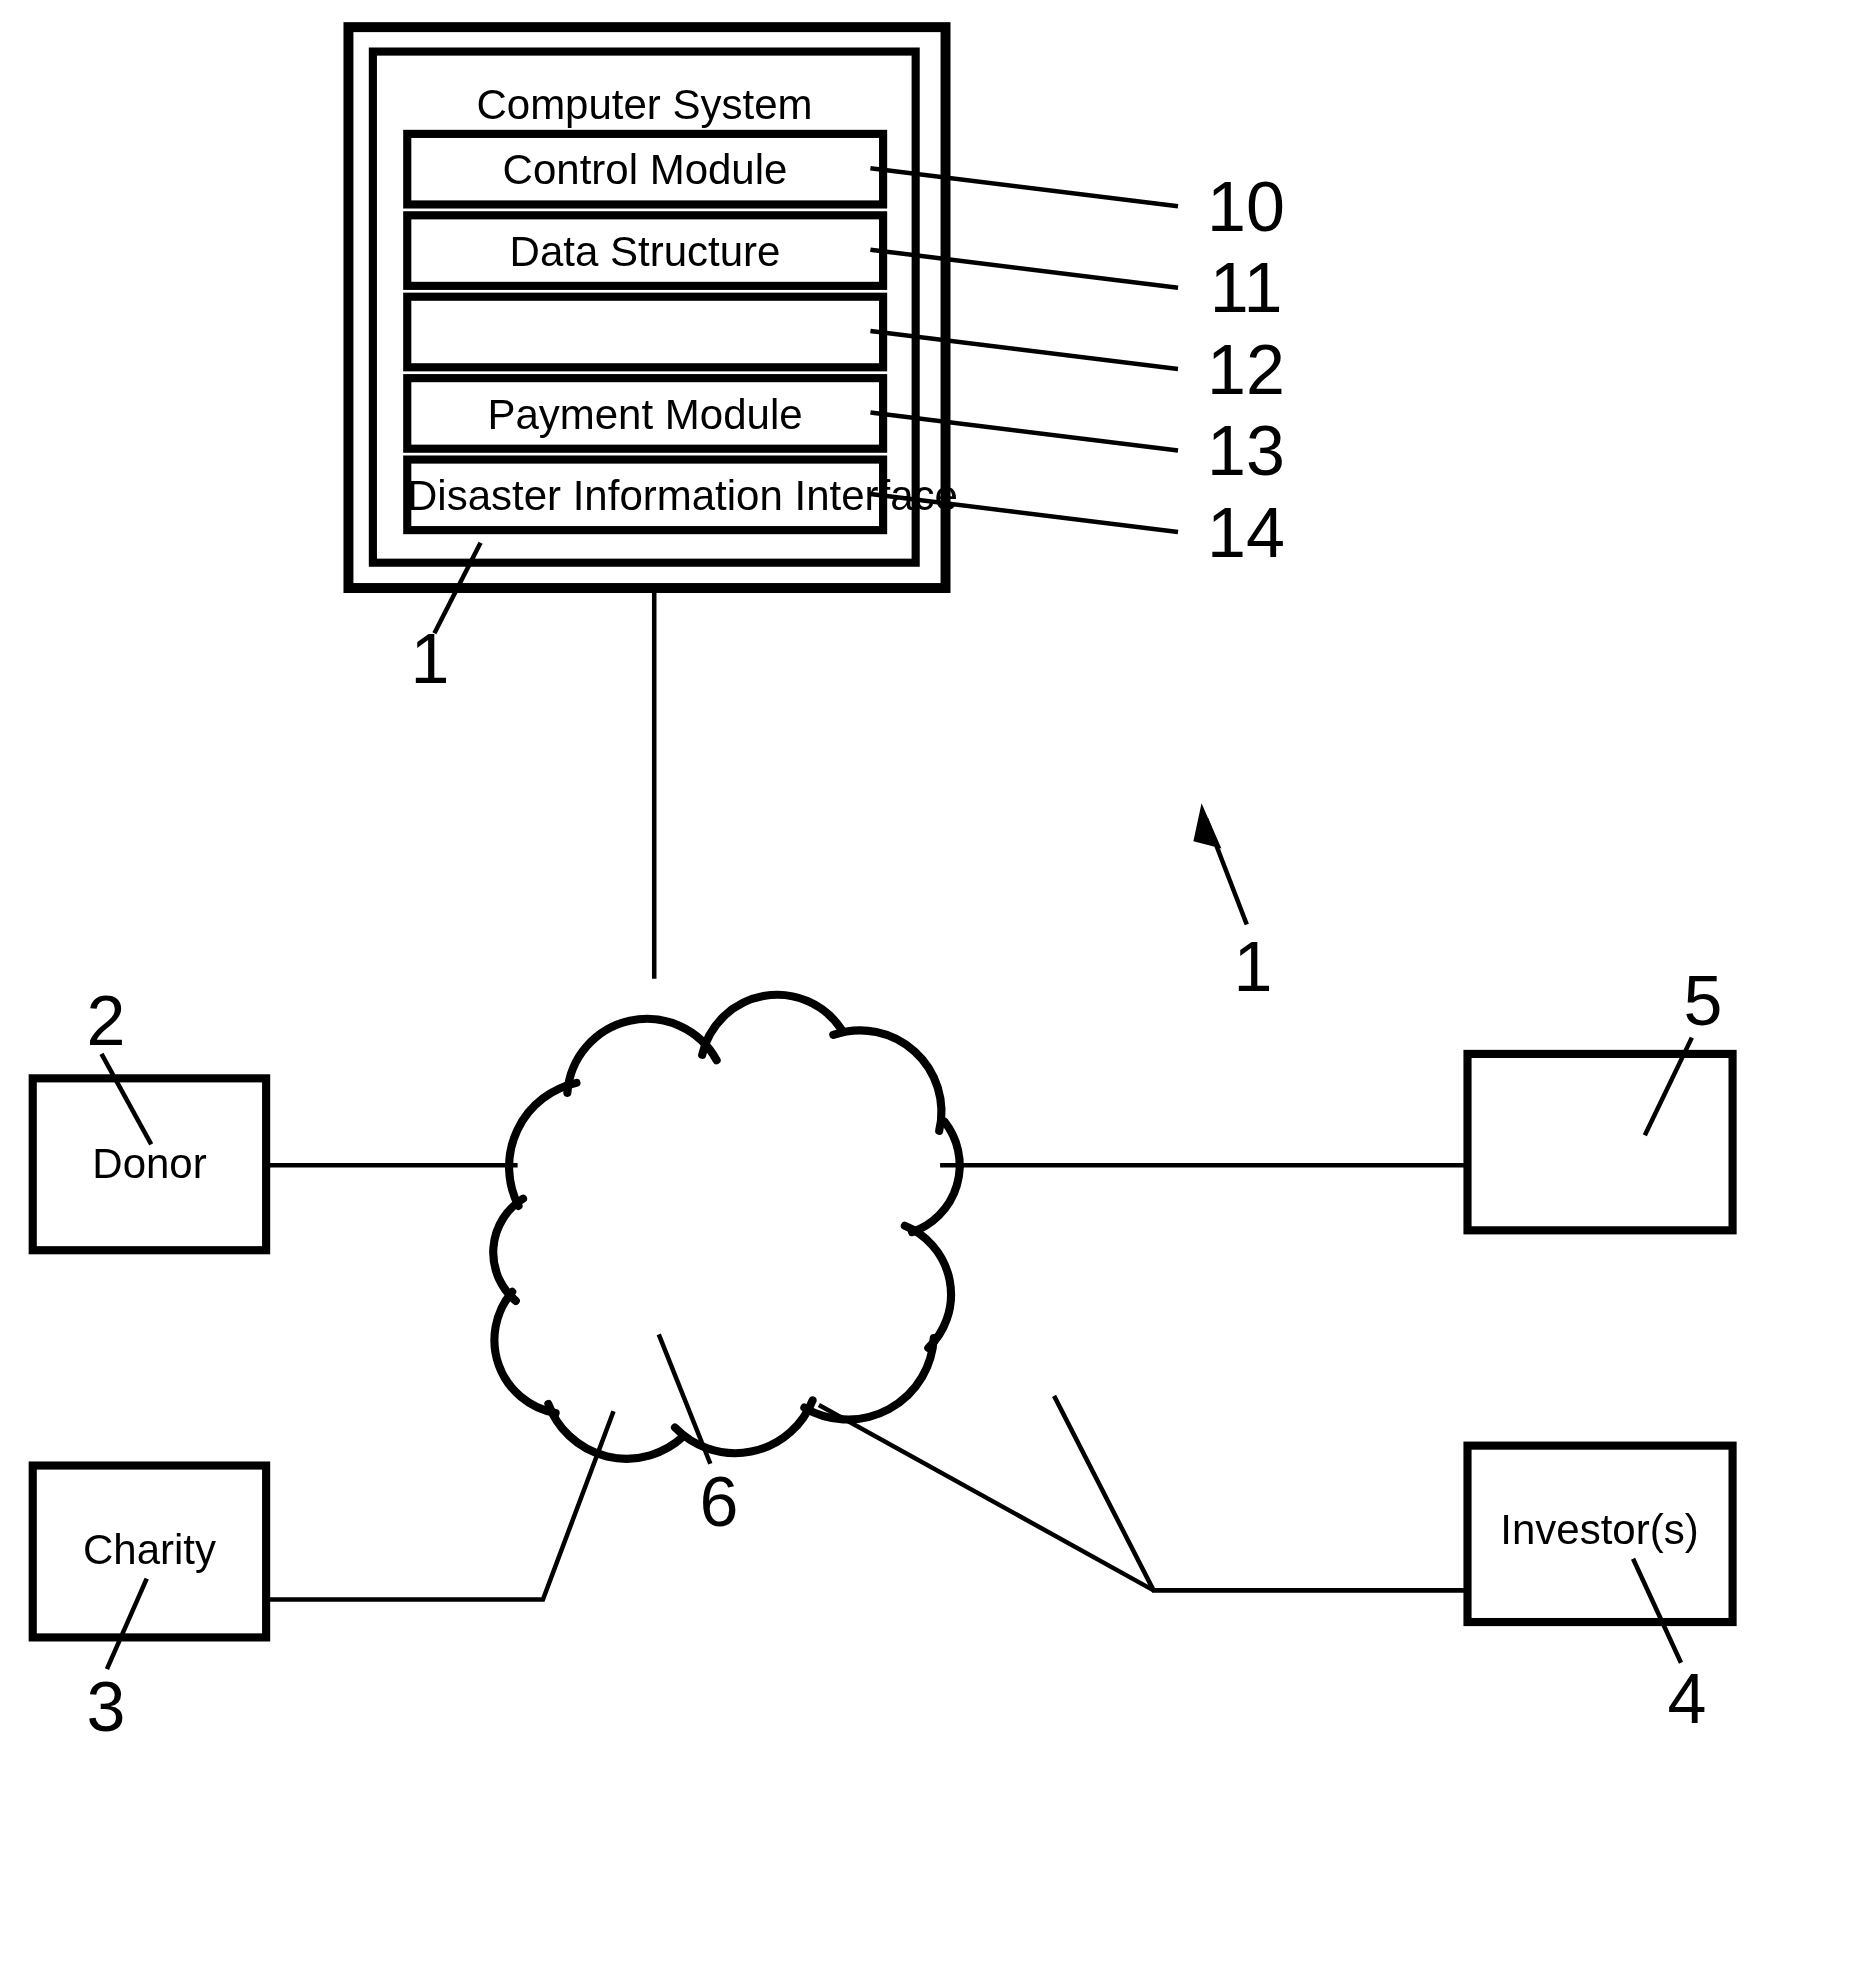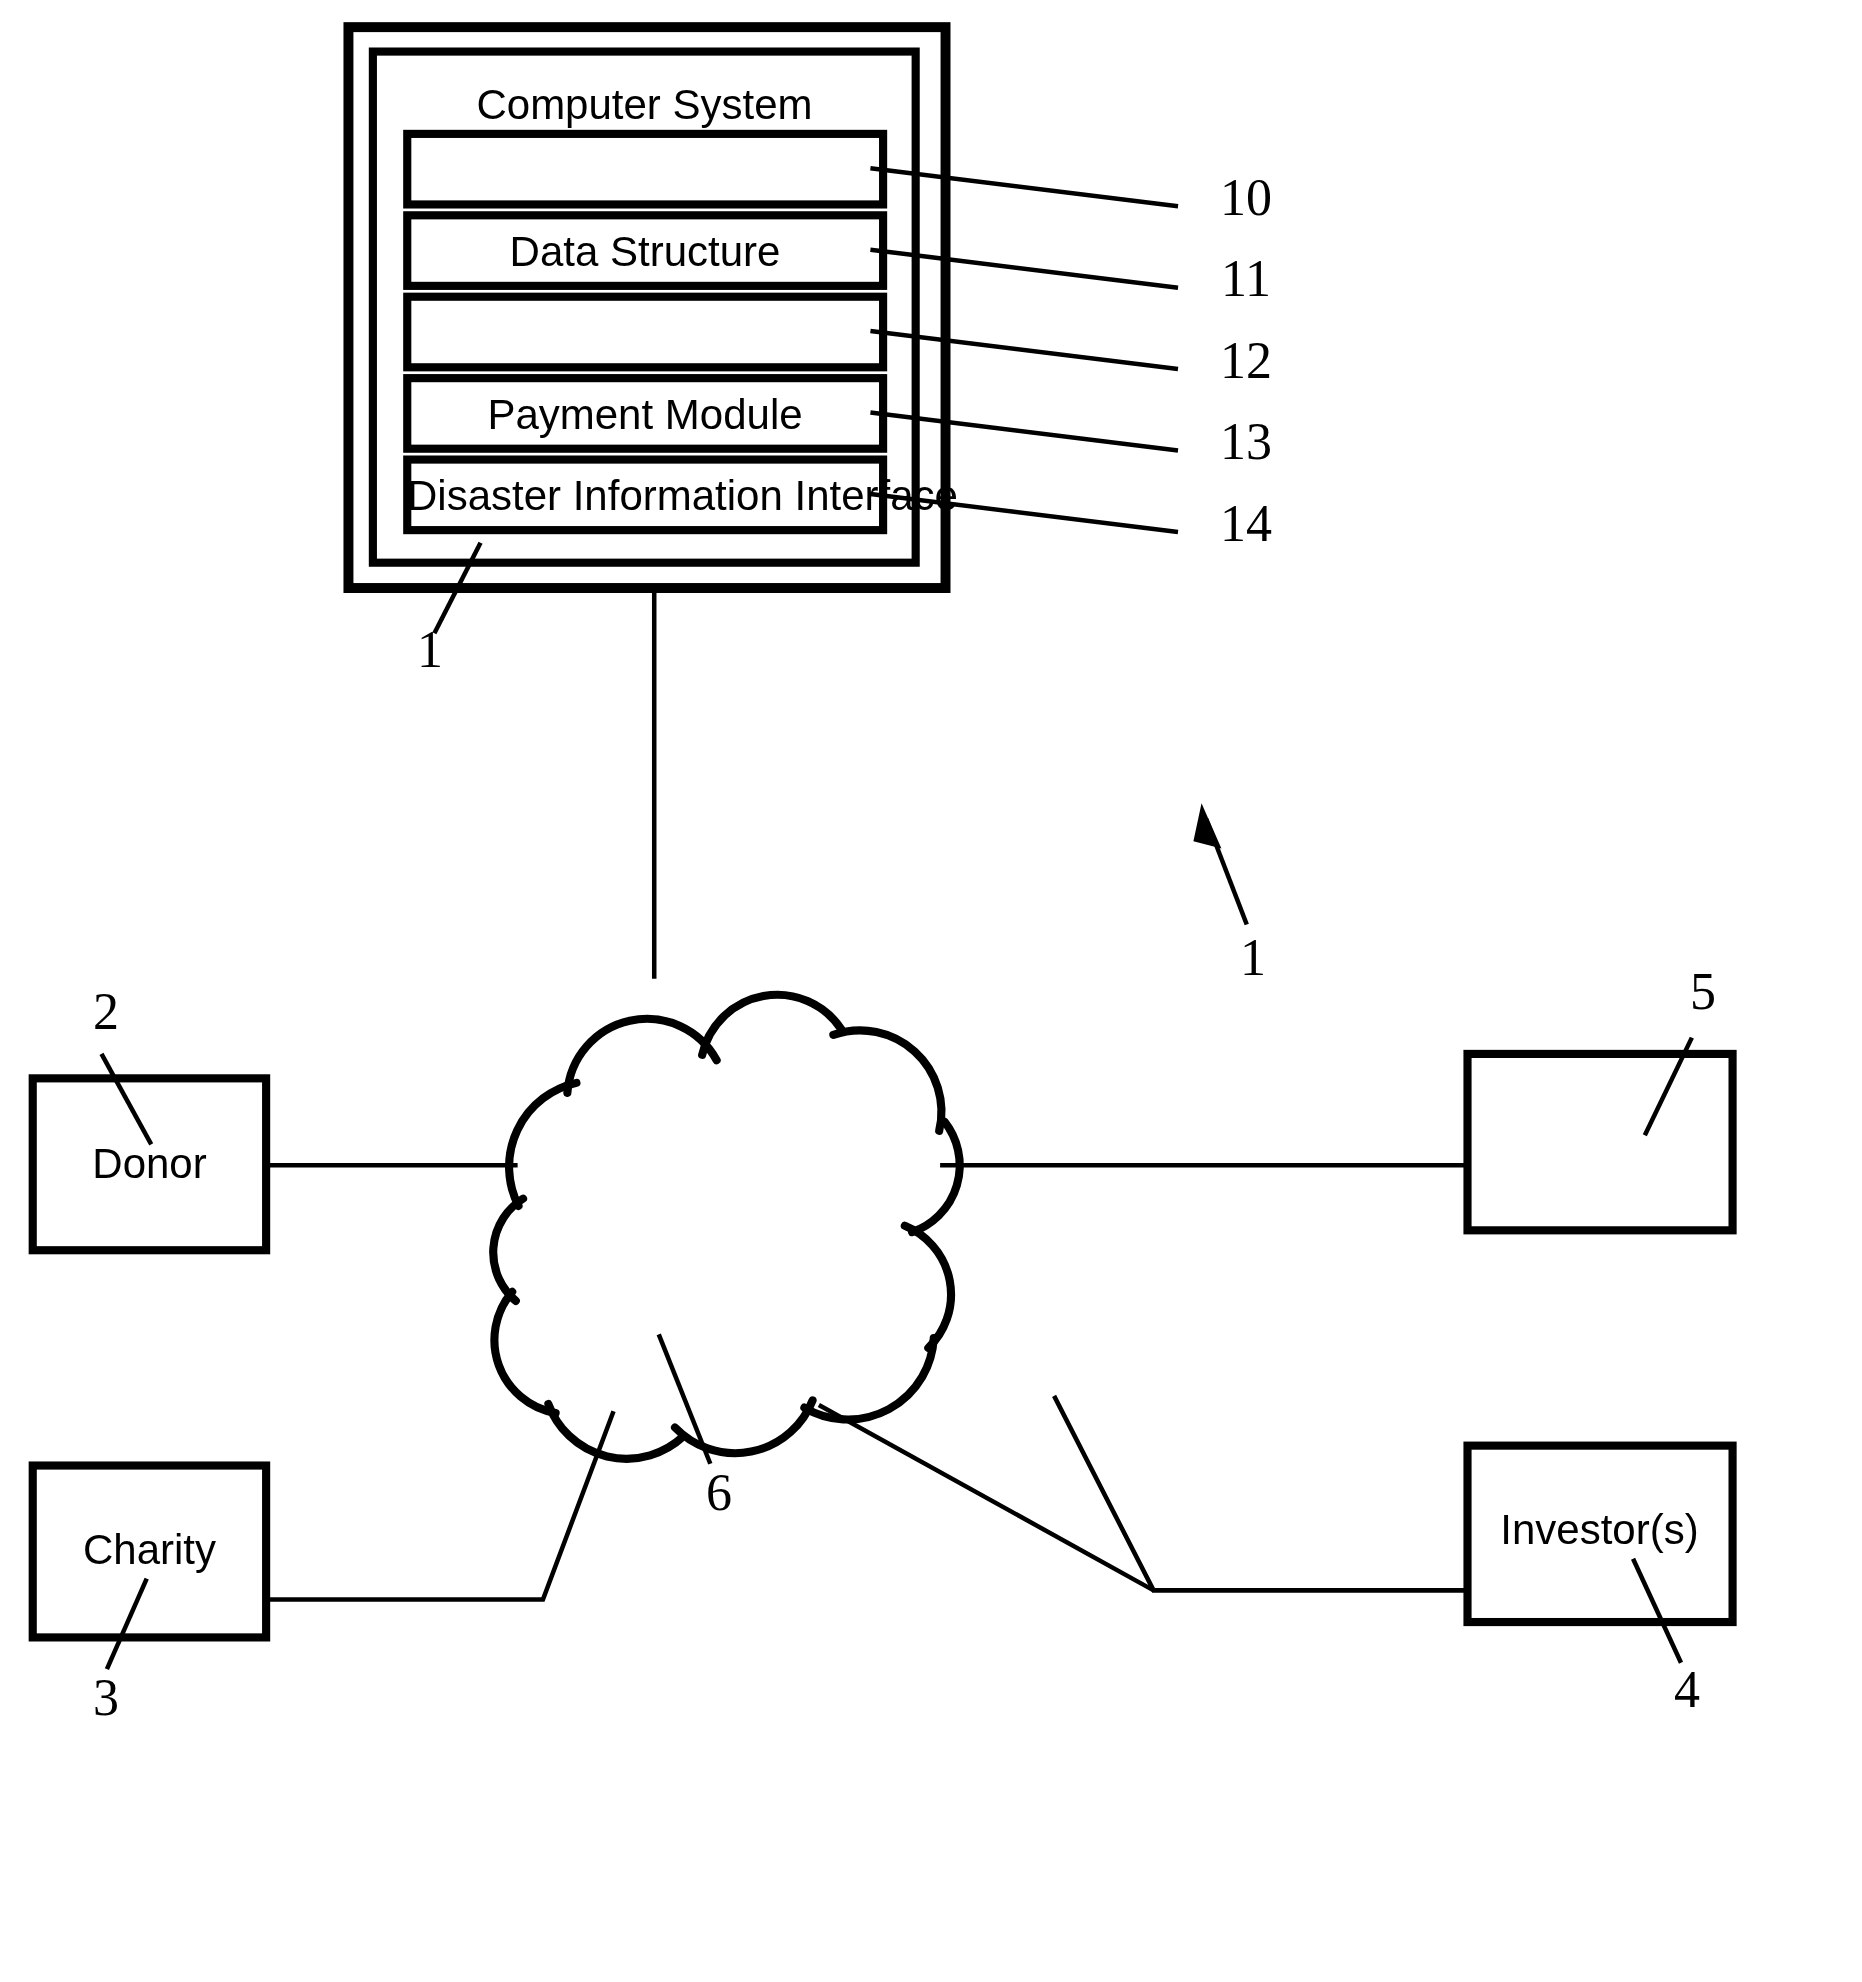--- a/index.html
+++ b/index.html
@@ -36,24 +36,23 @@
   }
   .sys-title {
     font-size: 42px;
     text-align: center;
   }
   .module-text {
     font-size: 42px;
     text-align: center;
   }
   .refnum {
-    font-size: 52px;
+    font-size: 70px;
     font-weight: 400;
     text-align: center;
-    font-family: Liberation Serif, serif;
   }
   .two-line {
     line-height: 1.22;
     text-align: center;
   }
 </style>
 </head>
 <body>
 
 <div id="fig">
@@ -126,20 +125,21 @@
     <rect x="1622" y="1598" width="293" height="195" fill="none" stroke="#000" stroke-width="9"></rect>
     <line x1="1805" y1="1723" x2="1858" y2="1838" stroke="#000" stroke-width="5"></line>
     <polyline points="1622,1758 1280,1758 1200,1050" fill="none" stroke="#000" stroke-width="0"></polyline>
     <polyline points="1622,1758 1275,1758 1165,1543" fill="none" stroke="#000" stroke-width="5"></polyline>
 
     <polyline points="1275,1758 905,1553" fill="none" stroke="#000" stroke-width="5"></polyline>
   </svg>
 
   <div class="lbl sys-title" style="left:373px; top:84px; width:543px;">Computer System</div>
 
+  <div class="lbl module-text" style="left:407px; top:149px; width:476px;">Control Module</div>
   <div class="lbl module-text" style="left:407px; top:231px; width:476px;">Data Structure</div>
   <div class="lbl module-text" style="left:407px; top:475px; width:476px;">Disaster Information Interface</div>
   <div class="lbl module-text" style="left:407px; top:394px; width:476px;">Payment Module</div>
 
   <div class="lbl refnum" style="left:1178px; top:172px; width:136px;">10</div>
   <div class="lbl refnum" style="left:1178px; top:253px; width:136px;">11</div>
   <div class="lbl refnum" style="left:1178px; top:335px; width:136px;">12</div>
   <div class="lbl refnum" style="left:1178px; top:416px; width:136px;">13</div>
   <div class="lbl refnum" style="left:1178px; top:498px; width:136px;">14</div>
 

